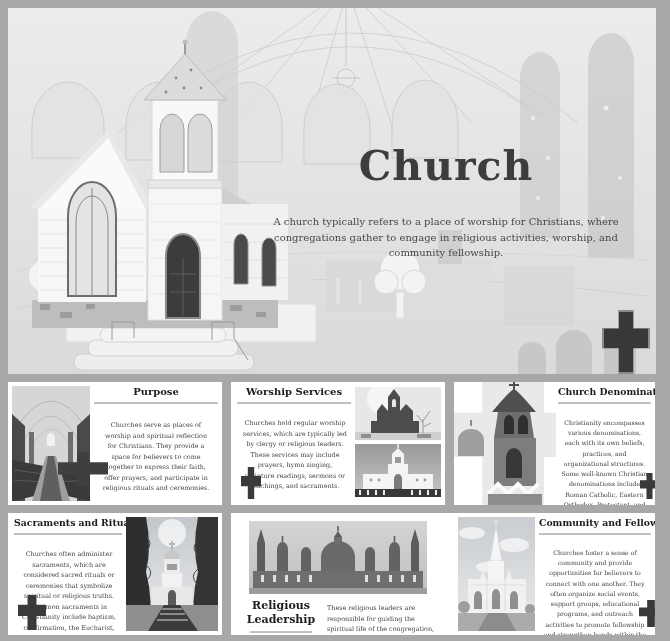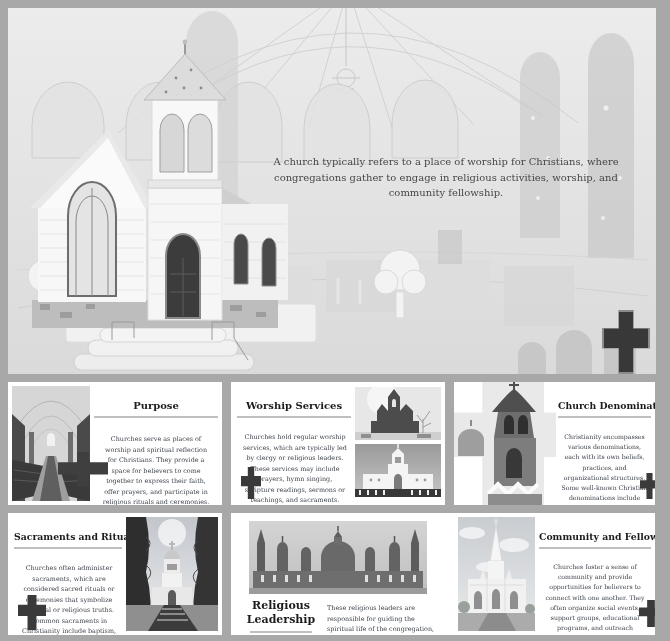--- a/index.html
+++ b/index.html
@@ -16,39 +16,39 @@
   .abs{position:absolute;}
   svg{display:block;}
 
   
   .hero-bg,.hero-church{position:absolute;}
   .hero-bg{left:0;top:0;}
   .hero-church{left:8px;bottom:2px;}
   .hero-text{position:absolute;left:228px;top:136px;width:420px;text-align:center;color:#3c3c3c;}
   .hero-title{margin:0;font-size:41px;font-weight:bold;color:#3d3d3d;letter-spacing:1px;line-height:1.1;}
   .hero-subtitle{font-size:14px;font-weight:bold;color:#2e2e2e;margin-top:3px;}
-  .hero-desc{font-size:10px;color:#474747;line-height:1.55;margin:10px 10px 0 10px;}
+  .hero-desc{font-size:10px;color:#474747;line-height:1.55;margin:25px 10px 0 10px;}
 
   
   .cross{position:absolute;background:#3a3a3a;
     clip-path:polygon(34% 0,66% 0,66% 28%,100% 28%,100% 60%,66% 60%,66% 100%,34% 100%,34% 60%,0 60%,0 28%,34% 28%);}
   .cross-outline{background:#8b8b8b;}
   .cross-outline i{position:absolute;inset:2px;background:#383838;display:block;
     clip-path:polygon(34% 0,66% 0,66% 28%,100% 28%,100% 60%,66% 60%,66% 100%,34% 100%,34% 60%,0 60%,0 28%,34% 28%);}
   .hero-cross{right:6px;bottom:0;width:48px;height:64px;}
   .c1{left:50px;top:70px;width:50px;height:34px;background:#3f3f3f;
     clip-path:polygon(38% 0,62% 0,62% 30%,100% 30%,100% 66%,62% 66%,62% 100%,38% 100%,38% 66%,0 66%,0 30%,38% 30%);}
   .c2{left:10px;bottom:6px;width:20px;height:32px;}
   .c3{right:-4px;bottom:6px;width:19px;height:26px;}
   .c4{left:10px;bottom:5px;width:28px;height:35px;}
   .c6{right:-8px;bottom:8px;width:24px;height:27px;}
 
   
   .t-title{margin:0;font-size:10px;font-weight:bold;color:#1c1c1c;text-align:center;
-           white-space:nowrap;padding-top:18px;padding-bottom:5px;}
+           white-space:nowrap;padding-top:4px;padding-bottom:5px;}
   .t-title.small{font-size:9.3px;}
   .rule{height:2px;background:#c0c0c0;}
   .t-body{font-size:6.4px;color:#3d434b;line-height:1.65;text-align:center;margin:0;}
   .img{position:absolute;overflow:hidden;background:#ddd;}
   .col{position:absolute;top:0;}
   
   .cross-photo{position:absolute;left:0;top:0;width:102px;height:123px;background:#e7e7e7;
     clip-path:polygon(28% 0,88% 0,88% 25%,100% 25%,100% 61%,88% 61%,88% 100%,28% 100%,28% 61%,0 61%,0 25%,28% 25%);}
 </style>
 </head>
@@ -212,20 +212,21 @@
       <path d="M218,246 v-40 a7,10 0 0 1 14,0 v40 z" fill="#4a4a4a" stroke="#909090"></path>
       <path d="M246,248 v-38 a7,10 0 0 1 14,0 v38 z" fill="#4a4a4a" stroke="#909090"></path>
 
       <g stroke="#9a9a9a" fill="none">
         <path d="M96,302 v-18 h22 v16"></path>
         <path d="M196,302 v-18 h22 v16 M218,300 l14,22"></path>
       </g>
     </svg>
 
     <div class="hero-text">
+      <h1 class="hero-title">Church</h1>
       <p class="hero-desc">A church typically refers to a place of worship for Christians, where congregations gather to engage in religious activities, worship, and community fellowship.</p>
     </div>
     <div class="cross cross-outline hero-cross">
         <i></i>
       </div>
   </section>
 
   <section class="slide s1">
     <div class="img" style="left:4px;top:4px;width:78px;height:115px;">
       <svg width="78" height="115" viewBox="0 0 78 115">

